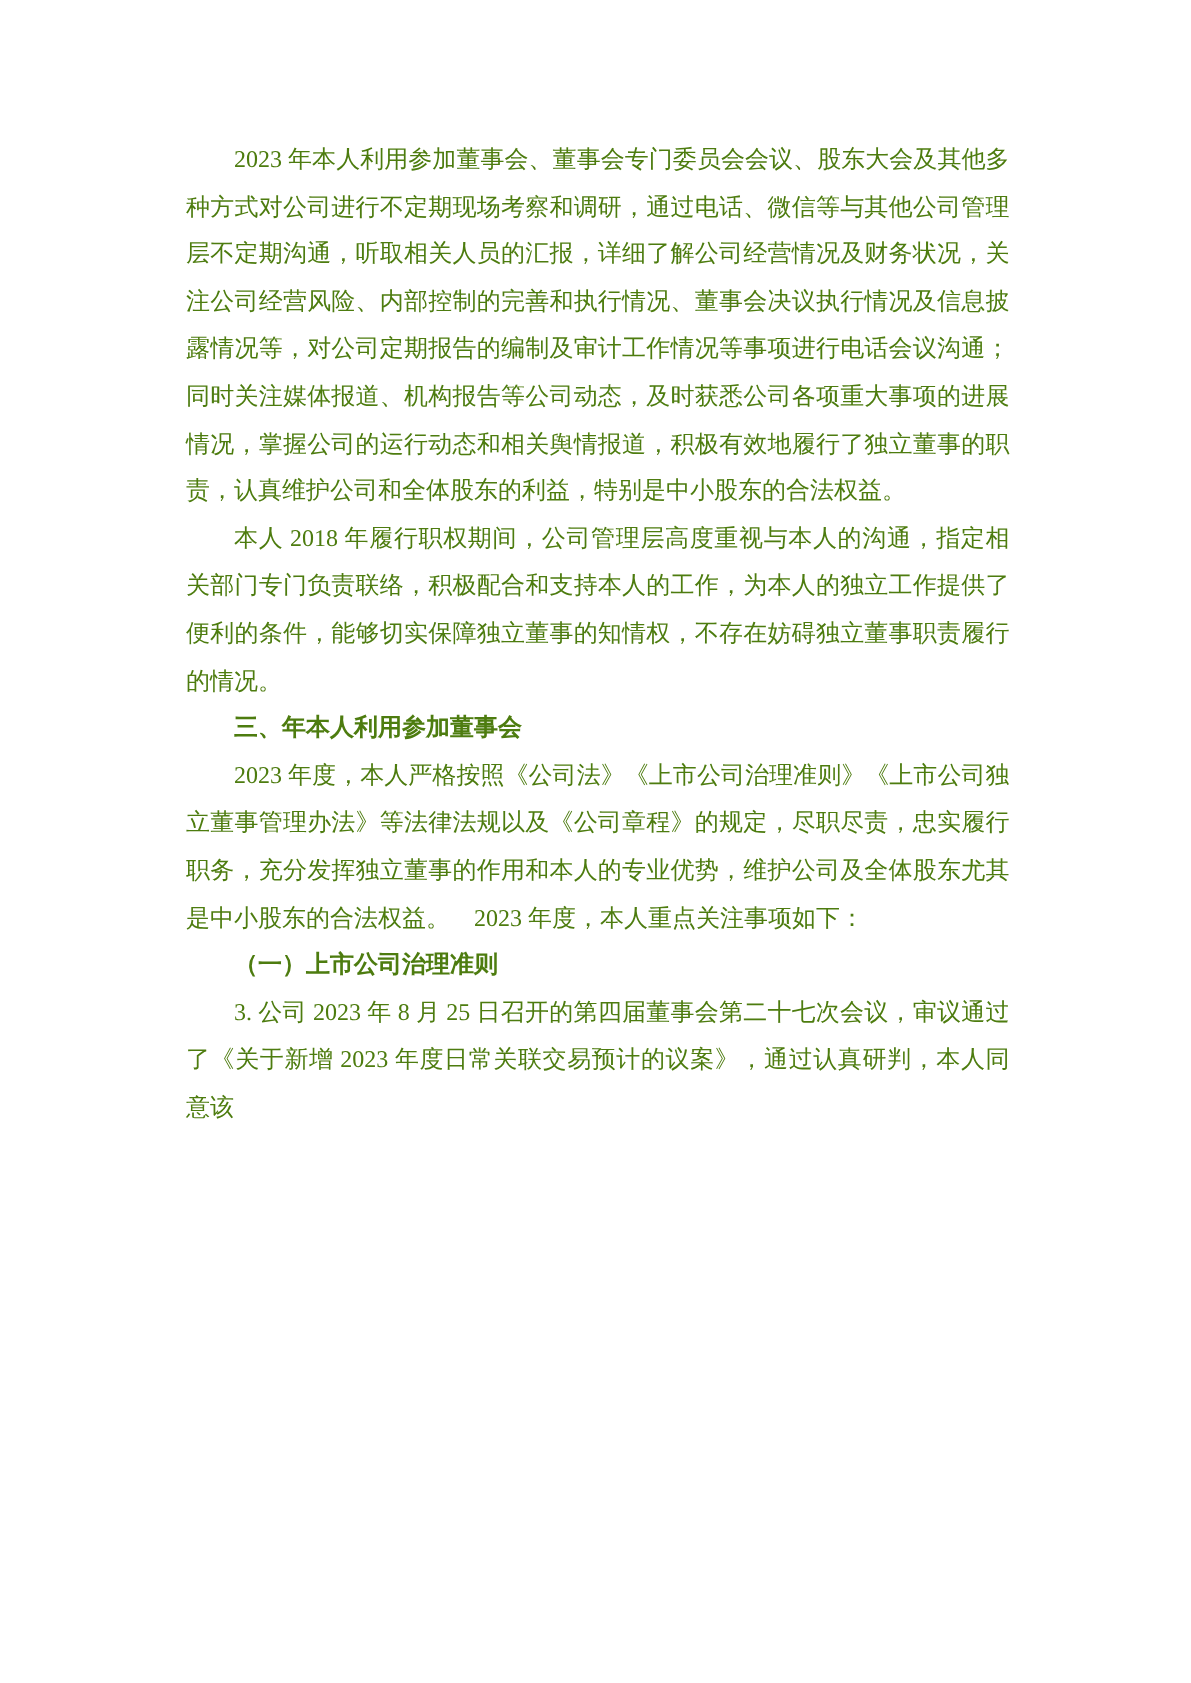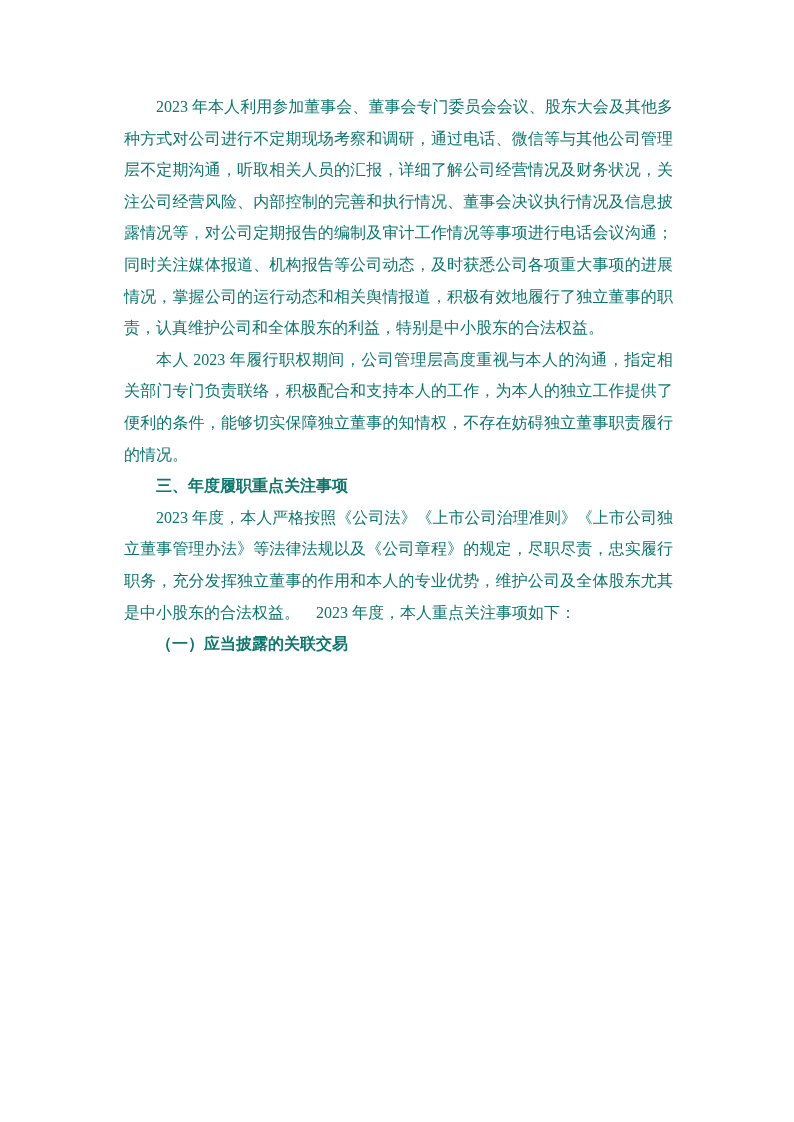--- a/index.html
+++ b/index.html
@@ -12,34 +12,35 @@
     width: 778px;
     height: 1122px;
     margin: 0 auto;
     background: #ffffff;
     box-sizing: border-box;
     padding: 91px 113px 0 116px;
     overflow: hidden;
     font-family: "Liberation Serif", "DejaVu Serif", serif;
     font-size: 16px;
     line-height: 31.6px;
-    color: #0f766e;
+    color: #4d7c0f;
   }
   .para {
     margin: 0;
     text-indent: 2em;
     text-align: justify;
     word-break: break-all;
   }
   .heading {
     font-weight: bold;
   }
 </style>
 </head>
 <body>
 
 <div class="page">
   <p class="para">2023 年本人利用参加董事会、董事会专门委员会会议、股东大会及其他多种方式对公司进行不定期现场考察和调研，通过电话、微信等与其他公司管理层不定期沟通，听取相关人员的汇报，详细了解公司经营情况及财务状况，关注公司经营风险、内部控制的完善和执行情况、董事会决议执行情况及信息披露情况等，对公司定期报告的编制及审计工作情况等事项进行电话会议沟通；同时关注媒体报道、机构报告等公司动态，及时获悉公司各项重大事项的进展情况，掌握公司的运行动态和相关舆情报道，积极有效地履行了独立董事的职责，认真维护公司和全体股东的利益，特别是中小股东的合法权益。</p>
-  <p class="para">本人 2023 年履行职权期间，公司管理层高度重视与本人的沟通，指定相关部门专门负责联络，积极配合和支持本人的工作，为本人的独立工作提供了便利的条件，能够切实保障独立董事的知情权，不存在妨碍独立董事职责履行的情况。</p>
-  <p class="para heading">三、年度履职重点关注事项</p>
+  <p class="para">本人 2018 年履行职权期间，公司管理层高度重视与本人的沟通，指定相关部门专门负责联络，积极配合和支持本人的工作，为本人的独立工作提供了便利的条件，能够切实保障独立董事的知情权，不存在妨碍独立董事职责履行的情况。</p>
+  <p class="para heading">三、年本人利用参加董事会</p>
   <p class="para">2023 年度，本人严格按照《公司法》《上市公司治理准则》《上市公司独立董事管理办法》等法律法规以及《公司章程》的规定，尽职尽责，忠实履行职务，充分发挥独立董事的作用和本人的专业优势，维护公司及全体股东尤其是中小股东的合法权益。　2023 年度，本人重点关注事项如下：</p>
-  <p class="para heading">（一）应当披露的关联交易</p>
+  <p class="para heading">（一）上市公司治理准则</p>
+  <p class="para">3. 公司 2023 年 8 月 25 日召开的第四届董事会第二十七次会议，审议通过了《关于新增 2023 年度日常关联交易预计的议案》，通过认真研判，本人同意该</p>
 </div>
 
 </body></html>

